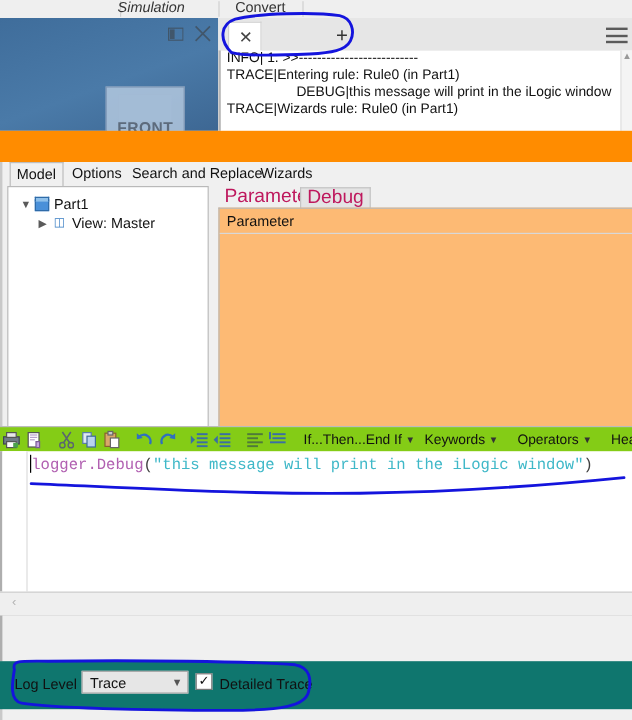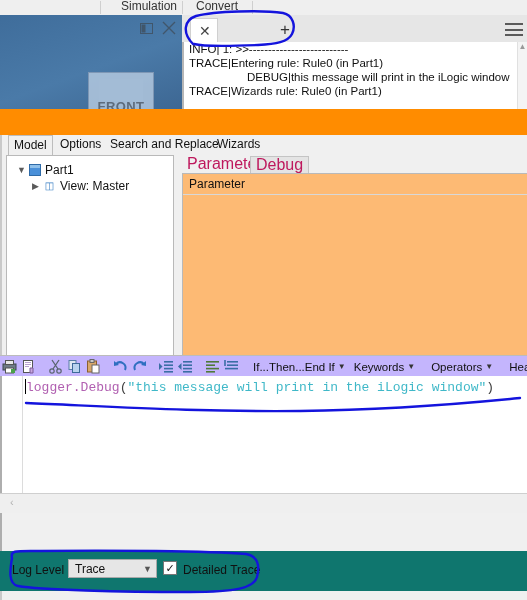--- a/index.html
+++ b/index.html
@@ -80,21 +80,21 @@
   .paramtabs{position:absolute;left:180px;top:20px;width:347px;height:18px;}
   .paramtabs .ptab{position:absolute;top:1px;height:17px;line-height:16px;font-size:16px;padding:0 5px;color:#be185d;}
   .paramtabs .ptab.inactive{background:#e4e4e4;border:1px solid #c4c4c4;border-bottom:none;}
   .parambox{position:absolute;left:182px;top:38px;width:345px;height:312px;
      background:#fdba74;border:1px solid #b9b9b9;border-right:none;box-sizing:border-box;}
   .paramhdr{height:20px;line-height:20px;padding-left:6px;font-size:12px;color:#111;
      border-bottom:1px solid #d8d8d8;}
 
   
   .etoolbar{position:absolute;left:0;top:220px;width:527px;height:21px;
-     background:#c4b5fd;border-top:1px solid #bcbcbc;border-bottom:1px solid #c9c9c9;
+     background:#84cc16;border-top:1px solid #bcbcbc;border-bottom:1px solid #c9c9c9;
      display:flex;align-items:center;}
   .tbtn{width:17px;height:17px;margin:0 1px;position:relative;display:inline-block;}
   .tsep{width:1px;height:15px;background:#c2c2c2;margin:0 4px;}
   .tlabel{font-size:11.5px;color:#111;padding:0 4px;white-space:nowrap;display:flex;align-items:center;gap:3px;}
   .caret{font-size:8px;color:#333;}
 
   
   .editor{position:absolute;left:0;top:241px;width:527px;height:117px;background:#fff;
      border-left:2px solid #aeaeae;box-sizing:border-box;}
   .gutter{position:absolute;left:0;top:0;width:20px;height:117px;border-right:1px solid #dcdcdc;background:#fff;}
@@ -129,21 +129,21 @@
   
   .anno{position:absolute;left:0;top:0;width:527px;height:600px;pointer-events:none;}
 </style>
 </head>
 <body>
 
 <div id="root">
 
   <div class="ribbon">
     <div class="rsep" style="left:100px"></div>
-    <div class="rtab" style="left:111px;width:76px;">Simulation</div>
+    <div class="rtab" style="left:88px;width:76px;font-style:italic;">Simulation</div>
     <div class="rsep" style="left:182px"></div>
     <div class="rtab" style="left:186px;width:62px;">Convert</div>
     <div class="rsep" style="left:252px"></div>
   </div>
 
   <div class="viewport">
     <div class="vp-icons">
       <span class="vp-ic">
         <svg width="13" height="13" viewBox="0 0 13 13">
             <rect x="0.5" y="1.5" width="12" height="10" fill="none" stroke="#3c3c3c"></rect>

